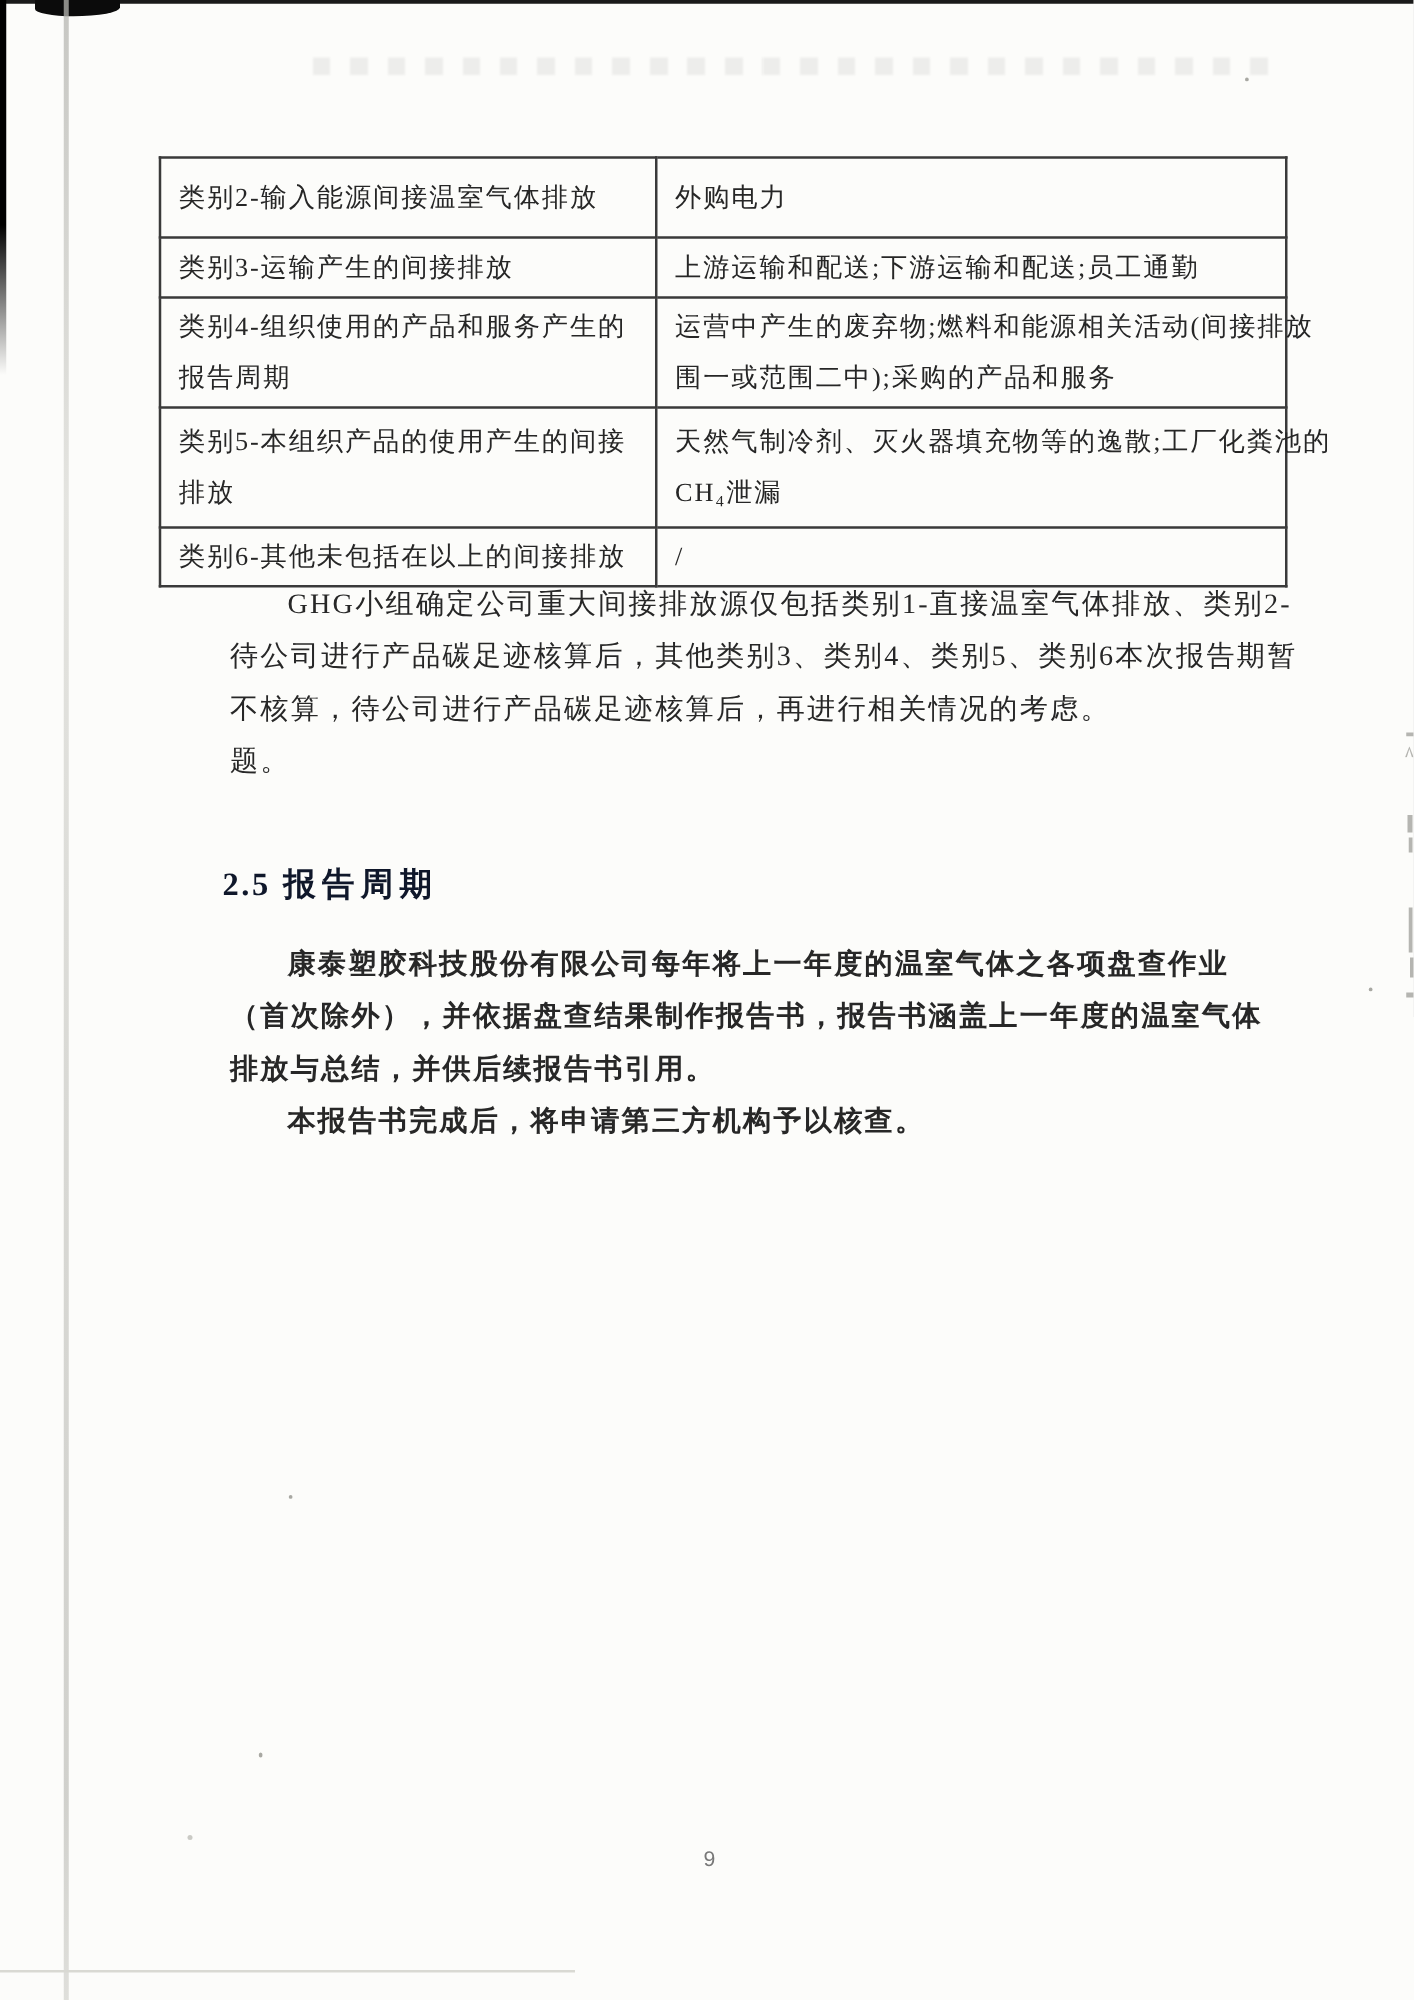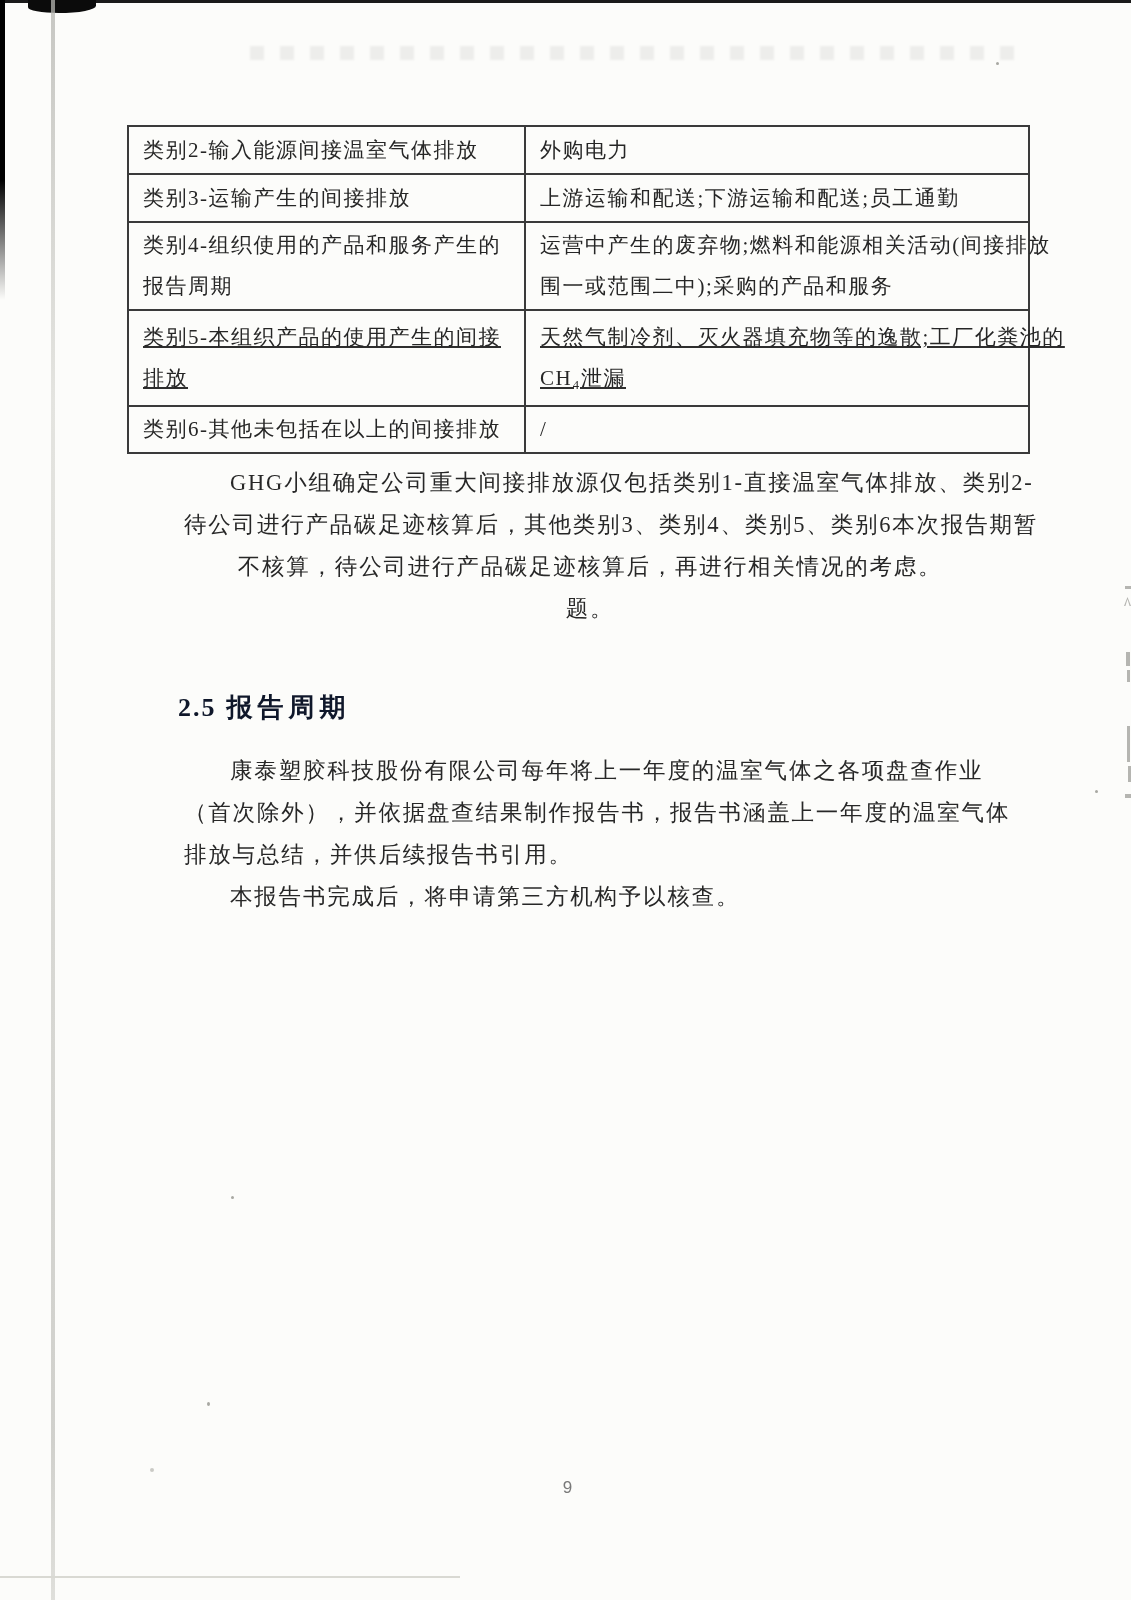--- a/index.html
+++ b/index.html
@@ -30,34 +30,34 @@
     border:2px solid #3a3a3a;
   }
   table.ghg td{
     border:2px solid #3a3a3a;
     vertical-align:middle;
     font-size:21px;letter-spacing:1.5px;
     color:#262626;
     padding:2px 8px 2px 14px;
   }
   table.ghg td .cline{line-height:41px;white-space:nowrap;}
-  table.ghg tr:nth-child(1){height:48px;}
+  table.ghg tr:nth-child(1){height:64px;}
   table.ghg tr:nth-child(2){height:48px;margin-left:33px;}
   table.ghg tr:nth-child(3){height:85px;}
-  table.ghg tr:nth-child(4){height:96px;text-decoration:underline;}
+  table.ghg tr:nth-child(4){height:96px;}
   table.ghg tr:nth-child(5){height:43px;}
   
   .body-text{
     position:absolute;left:184px;width:812px;
     font-size:22.5px;line-height:42px;letter-spacing:1.8px;color:#272727;
   }
   .body-text .line{white-space:nowrap;}
   .body-text .line.indent{text-indent:46px;}
-  #paras-1{top:462px;text-align:center;}
-  #paras-2{top:750px;}
+  #paras-1{top:462px;}
+  #paras-2{top:750px;font-weight:bold;}
   .heading{
     position:absolute;left:178px;top:690px;
     font-size:26px;font-weight:bold;color:#0f172a;letter-spacing:2px;
   }
   .heading .h-title{margin-left:10px;letter-spacing:5px;}
   .page-number{
     position:absolute;left:548px;top:1478px;width:40px;text-align:center;
     font-family:"Liberation Sans","DejaVu Sans",sans-serif;
     font-size:17px;color:#787878;letter-spacing:1px;
   }

